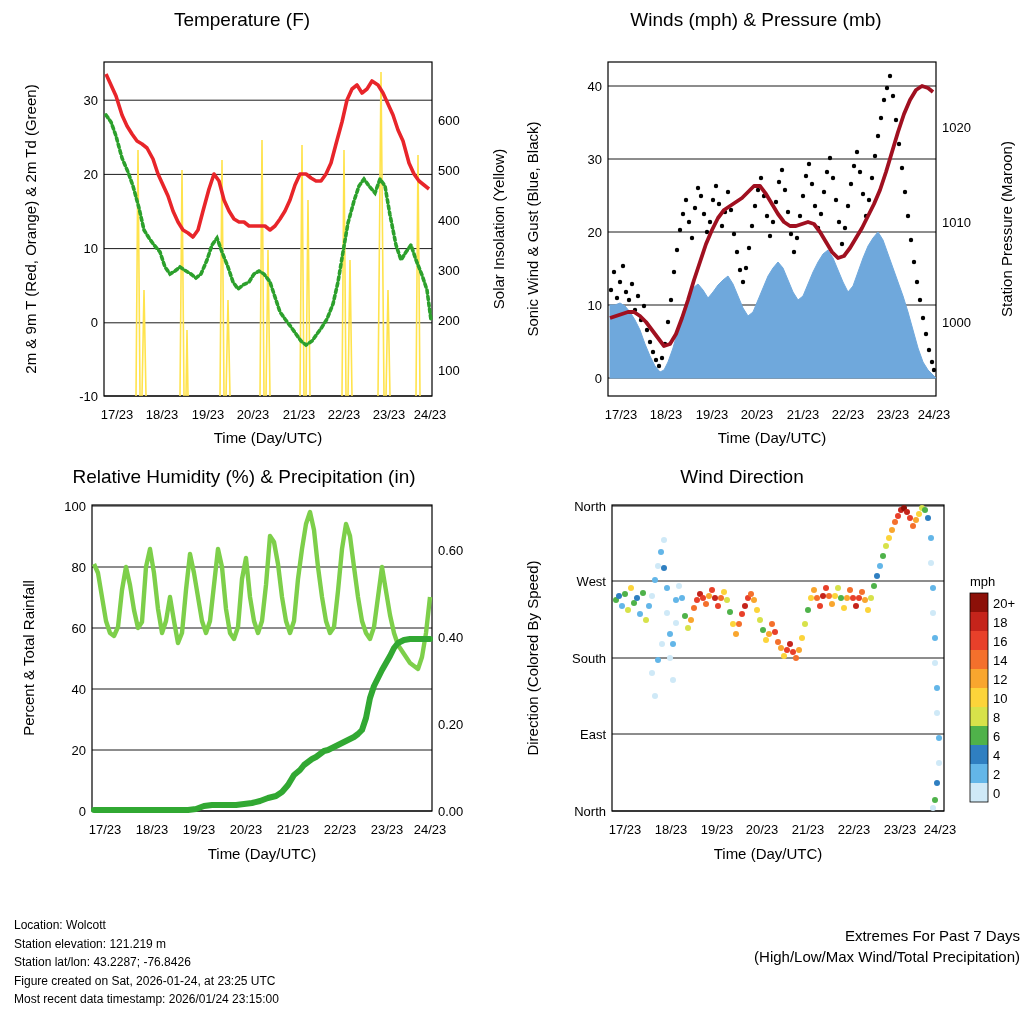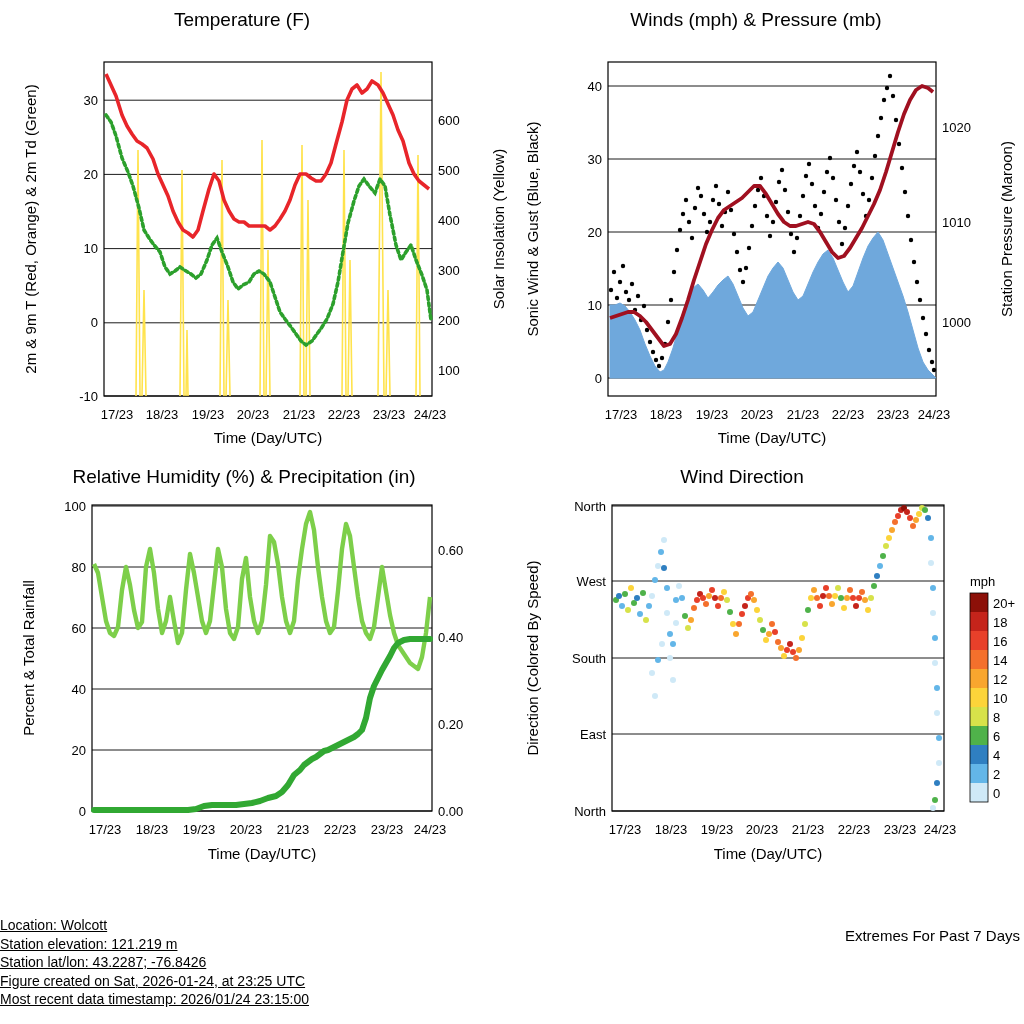--- a/index.html
+++ b/index.html
@@ -3,21 +3,21 @@
 <meta charset="utf-8">
 <style>
   html,body{margin:0;padding:0;}
   body{width:1024px;height:1024px;background:#ffffff;font-family:"Liberation Sans",sans-serif;color:#000;overflow:hidden;position:relative;}
   .panel{position:absolute;}
   .title{text-align:center;font-size:19px;}
   svg{display:block;}
   text{font-family:"Liberation Sans",sans-serif;}
   .axlabel{font-size:15px;}
   .ticklabel{font-size:13px;}
-  .footer{position:absolute;left:0;top:916px;font-size:14px;line-height:18.5px;text-decoration:underline;}
+  .footer{position:absolute;left:14px;top:916px;font-size:12px;line-height:18.5px;}
   .extremes{position:absolute;left:520px;top:925px;width:500px;text-align:right;font-size:15px;line-height:21px;}
   .extremes .val{color:#e8252a;font-weight:bold;font-size:15.5px;}
 </style>
 </head>
 <body>
 
 <div class="panel" style="left:12px;top:0px;width:512px;height:448px;">
   <svg width="512" height="448" viewBox="0 0 512 448">
     <text class="title" x="230" y="26" text-anchor="middle" font-size="19">Temperature (F)</text>
 
@@ -493,13 +493,14 @@
 <div class="footer">
   <div>Location: Wolcott</div>
   <div>Station elevation: 121.219 m</div>
   <div>Station lat/lon: 43.2287; -76.8426</div>
   <div>Figure created on Sat, 2026-01-24, at 23:25 UTC</div>
   <div>Most recent data timestamp: 2026/01/24 23:15:00</div>
 </div>
 
 <div class="extremes">
   <div>Extremes For Past 7 Days</div>
+  <div>(High/Low/Max Wind/Total Precipitation)</div>
 </div>
 
 </body></html>

